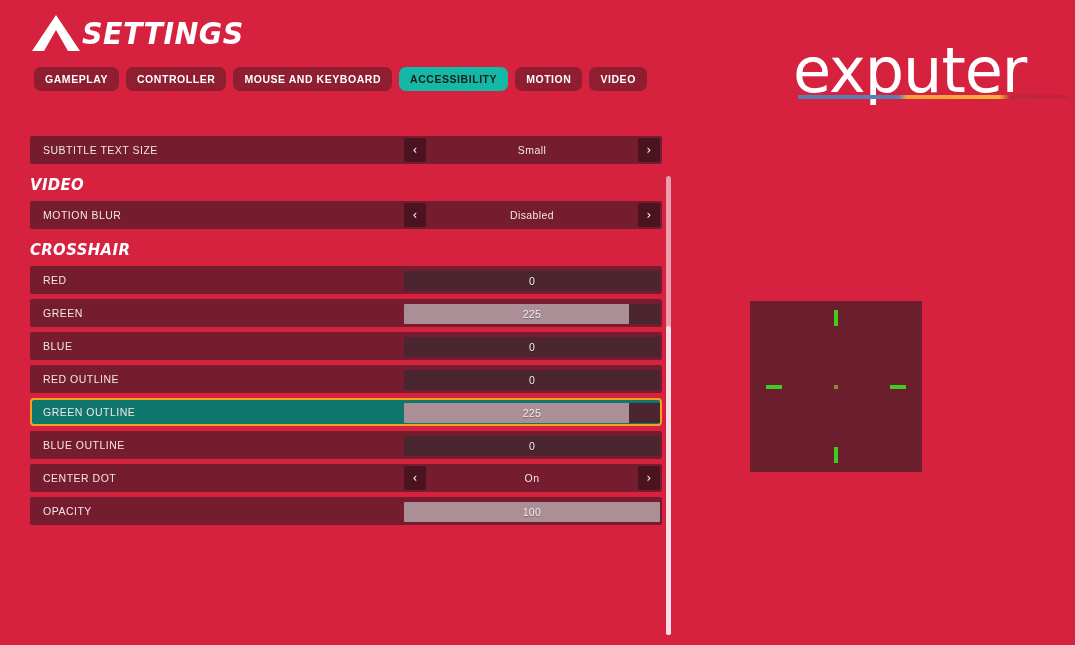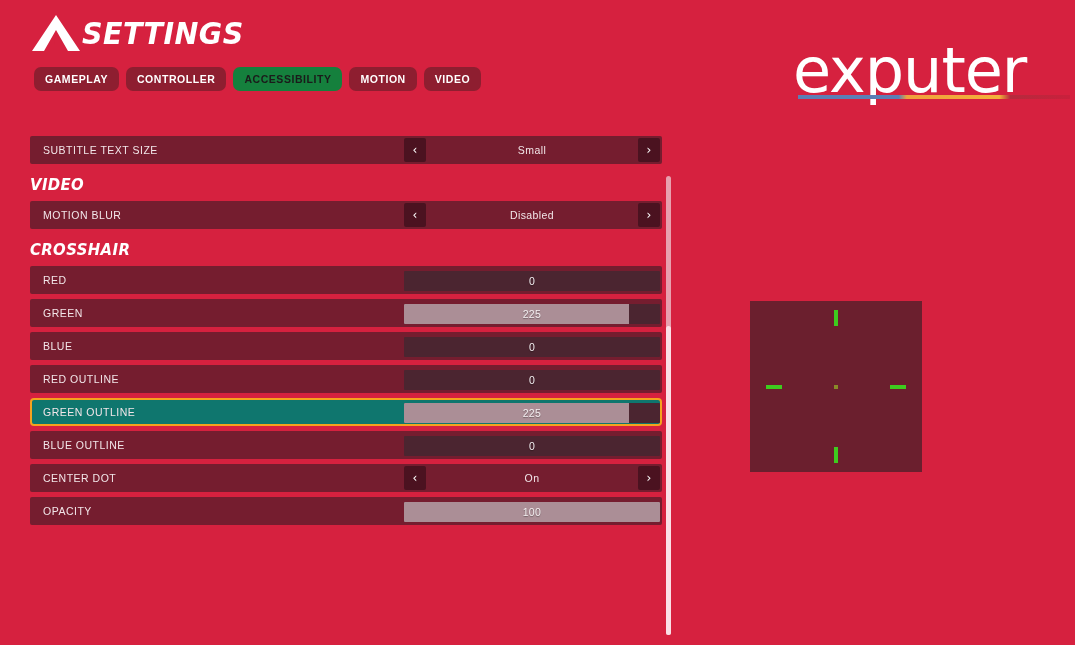--- a/index.html
+++ b/index.html
@@ -59,21 +59,21 @@
     padding: 7px 11px 6px 11px;
     border-radius: 7px;
     border: none;
     white-space: nowrap;
     font-family: "Liberation Sans", sans-serif;
     line-height: 1;
     cursor: pointer;
   }
 
   .tab.active {
-    background: #15803d;
+    background: #14b8a6;
     color: #1b1b1b;
   }
 
   
   #settings-panel {
     position: absolute;
     left: 30px;
     top: 136px;
     width: 632px;
     height: 490px;
@@ -264,20 +264,21 @@
     <svg id="brand-icon" viewBox="0 0 52 40">
       <path d="M26 2 L50 38 L38 38 L26 17 L14 38 L2 38 Z" fill="#ffffff"></path>
       <path d="M26 20 L33 32 L24 32 Z" fill="#d6213f"></path>
     </svg>
     <div id="page-title">SETTINGS</div>
   </div>
 
   <div id="tabs">
       <button class="tab">GAMEPLAY</button>
       <button class="tab">CONTROLLER</button>
+      <button class="tab">MOUSE AND KEYBOARD</button>
       <button class="tab active">ACCESSIBILITY</button>
       <button class="tab">MOTION</button>
       <button class="tab">VIDEO</button>
     </div>
 </div>
 
 <div id="settings-panel">
     <div class="row">
       <div class="row-label">SUBTITLE TEXT SIZE</div>
       <div class="stepper">

